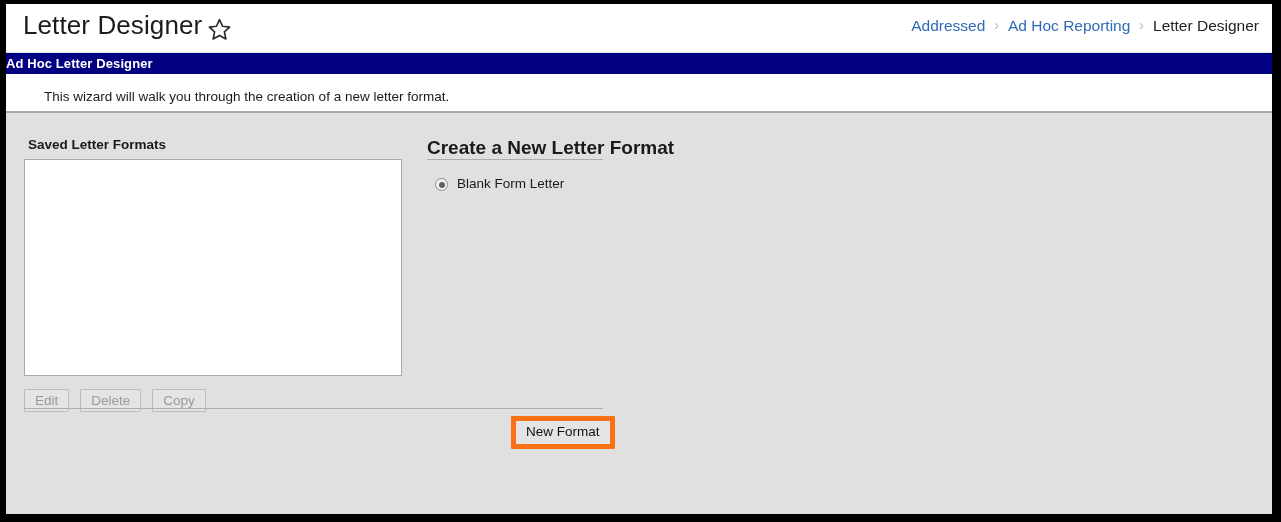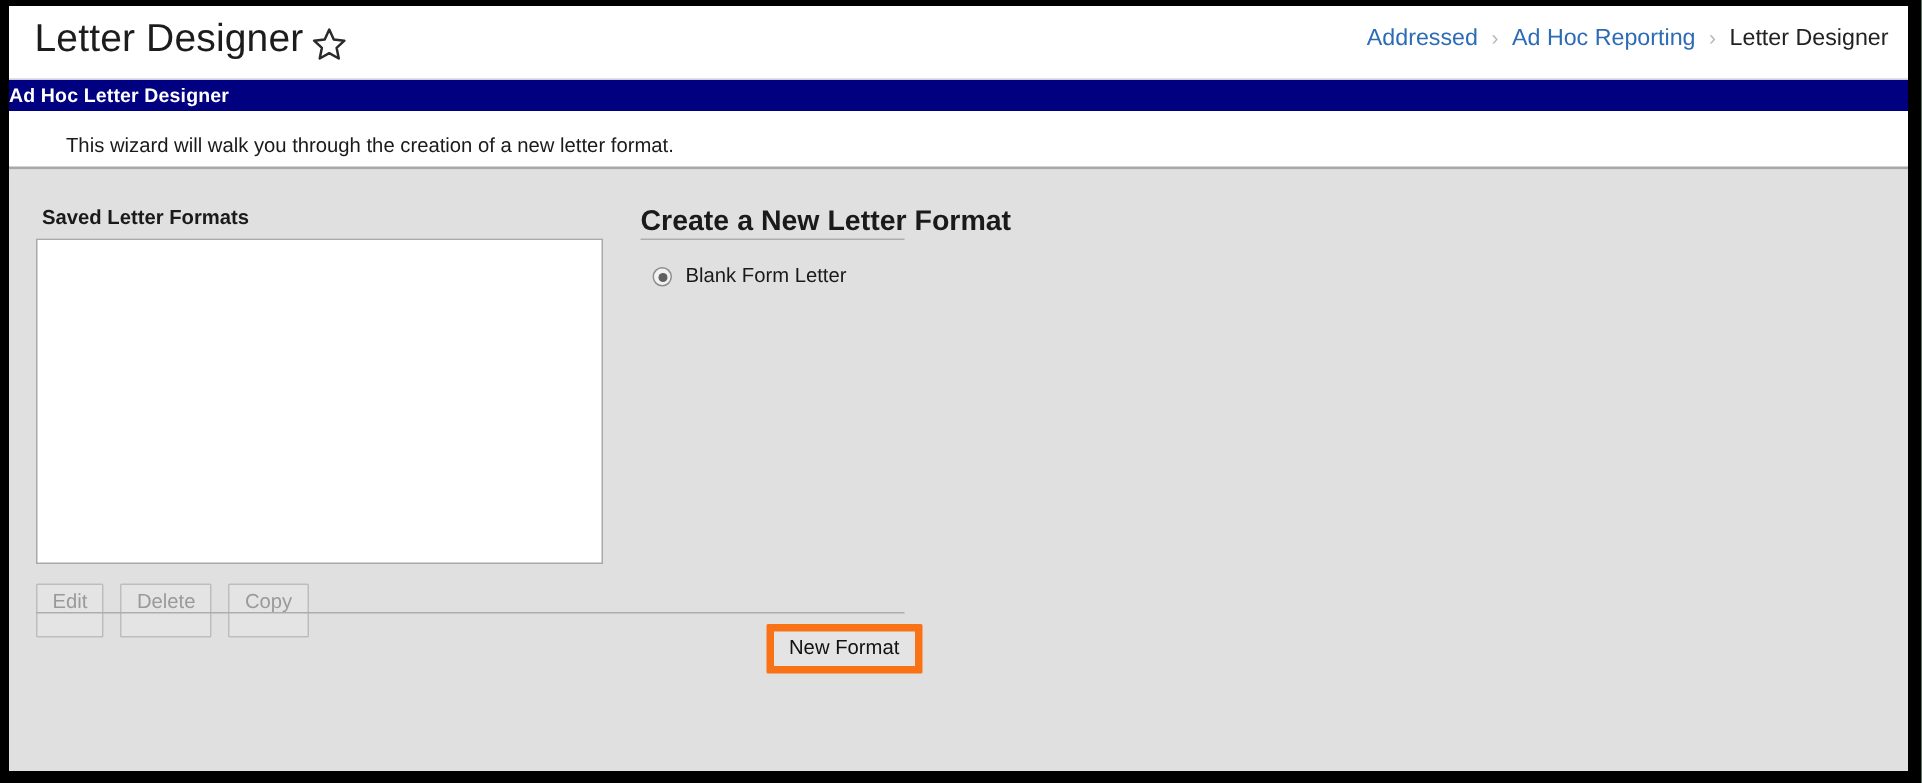--- a/index.html
+++ b/index.html
@@ -157,21 +157,21 @@
     top: 276px;
     display: flex;
     gap: 11px;
   }
   .btn {
     font-family: "Liberation Sans", sans-serif;
     font-size: 13.5px;
     background: #e4e4e4;
     border: 1px solid #a4a4a4;
     color: #1a1a1a;
-    padding: 3px 10px 16px 10px;
+    padding: 3px 10px 3px 10px;
     line-height: 15px;
     box-sizing: border-box;
     cursor: pointer;
     border-radius: 1px;
   }
   .btn.disabled {
     color: #9a9a9a;
     border-color: #bdbdbd;
     background: #e4e4e4;
     cursor: default;

